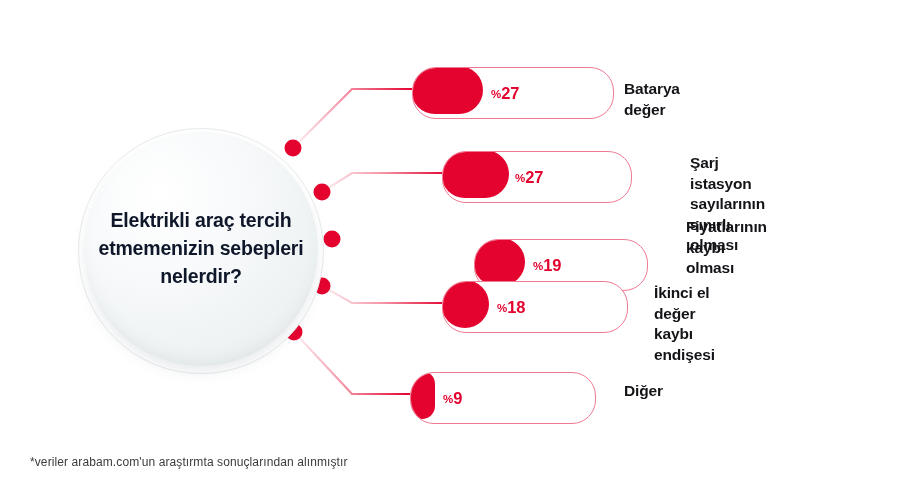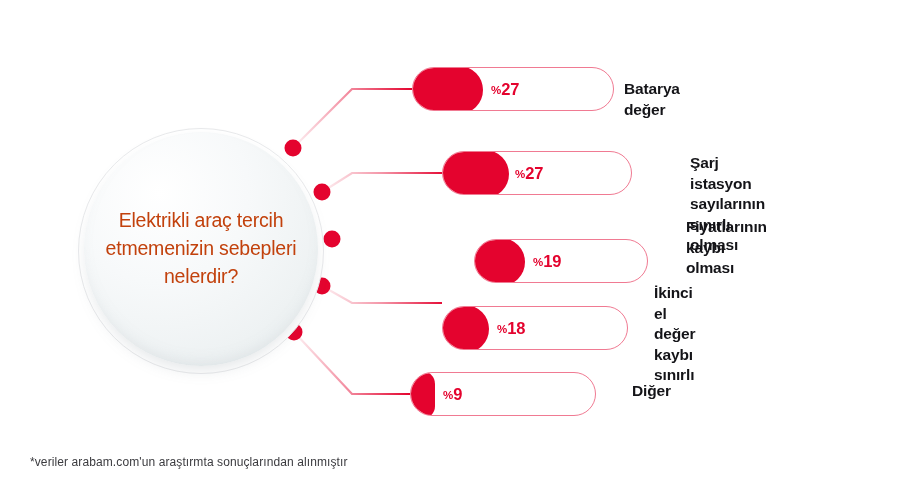--- a/index.html
+++ b/index.html
@@ -29,35 +29,35 @@
     border-radius:50%;
     background:radial-gradient(circle at 32% 26%, #ffffff 0%, #f7f9fa 38%, #eef2f3 72%, #e7edef 100%);
     box-shadow:0 7px 16px -4px rgba(120,130,140,0.22), inset 0 -8px 18px -10px rgba(140,150,160,0.25);
   }
   .circle-text{
     position:absolute;
     left:84px;top:132px;
     width:234px;height:234px;
     display:flex;align-items:center;justify-content:center;
     text-align:center;
-    color:#c2410c;
+    color:#0f172a;
     font-size:19.5px;
-    font-weight:normal;
+    font-weight:bold;
     line-height:1.42;
     letter-spacing:-0.2px;
   }
 
   
   #connectors{position:absolute;left:0;top:0;width:900px;height:500px;}
 
   
   .row{position:absolute;}
   .pill{
     position:absolute;
-    height:44px;
+    height:52px;
     border:1.6px solid #f07a92;
     border-radius:24px;
     box-sizing:border-box;
     background:#ffffff;
     overflow:hidden;
   }
   .pill .fill{
     position:absolute;
     left:-2px;top:-2px;
     height:48px;
@@ -152,31 +152,31 @@
   <div class="row">
     <div class="pill" style="left: 474px; top: 215px; width: 174px; margin-top: 24px;">
       <div class="fill" style="width: 52px;"></div>
       <div class="pct" style="left: 58px;"><span class="sym">%</span><span>19</span></div>
     </div>
     <div class="rowlabel" style="left: 686px; top: 217px;">Fiyatlarının
 kaybı olması</div>
   </div>
 
   <div class="row">
-    <div class="pill" style="left: 442px; top: 281px; width: 186px; margin-top: 25px;">
+    <div class="pill" style="left: 442px; top: 281px; width: 186px;">
       <div class="fill" style="width: 48px;"></div>
       <div class="pct" style="left: 54px;"><span class="sym">%</span><span>18</span></div>
     </div>
     <div class="rowlabel" style="left: 654px; top: 283px;">İkinci el değer kaybı
-sınırlı</div>
+endişesi</div>
   </div>
 
   <div class="row">
     <div class="pill" style="left: 410px; top: 372px; width: 186px;">
       <div class="fill" style="width: 26px;"></div>
       <div class="pct" style="left: 32px;"><span class="sym">%</span><span>9</span></div>
     </div>
-    <div class="rowlabel" style="left: 624px; top: 381px; margin-left: 8px;">Diğer</div>
+    <div class="rowlabel" style="left: 624px; top: 381px;">Diğer</div>
   </div>
 
   <div class="footnote">*veriler arabam.com'un araştırmta sonuçlarından alınmıştır</div>
 
 </div>
 
 </body></html>

